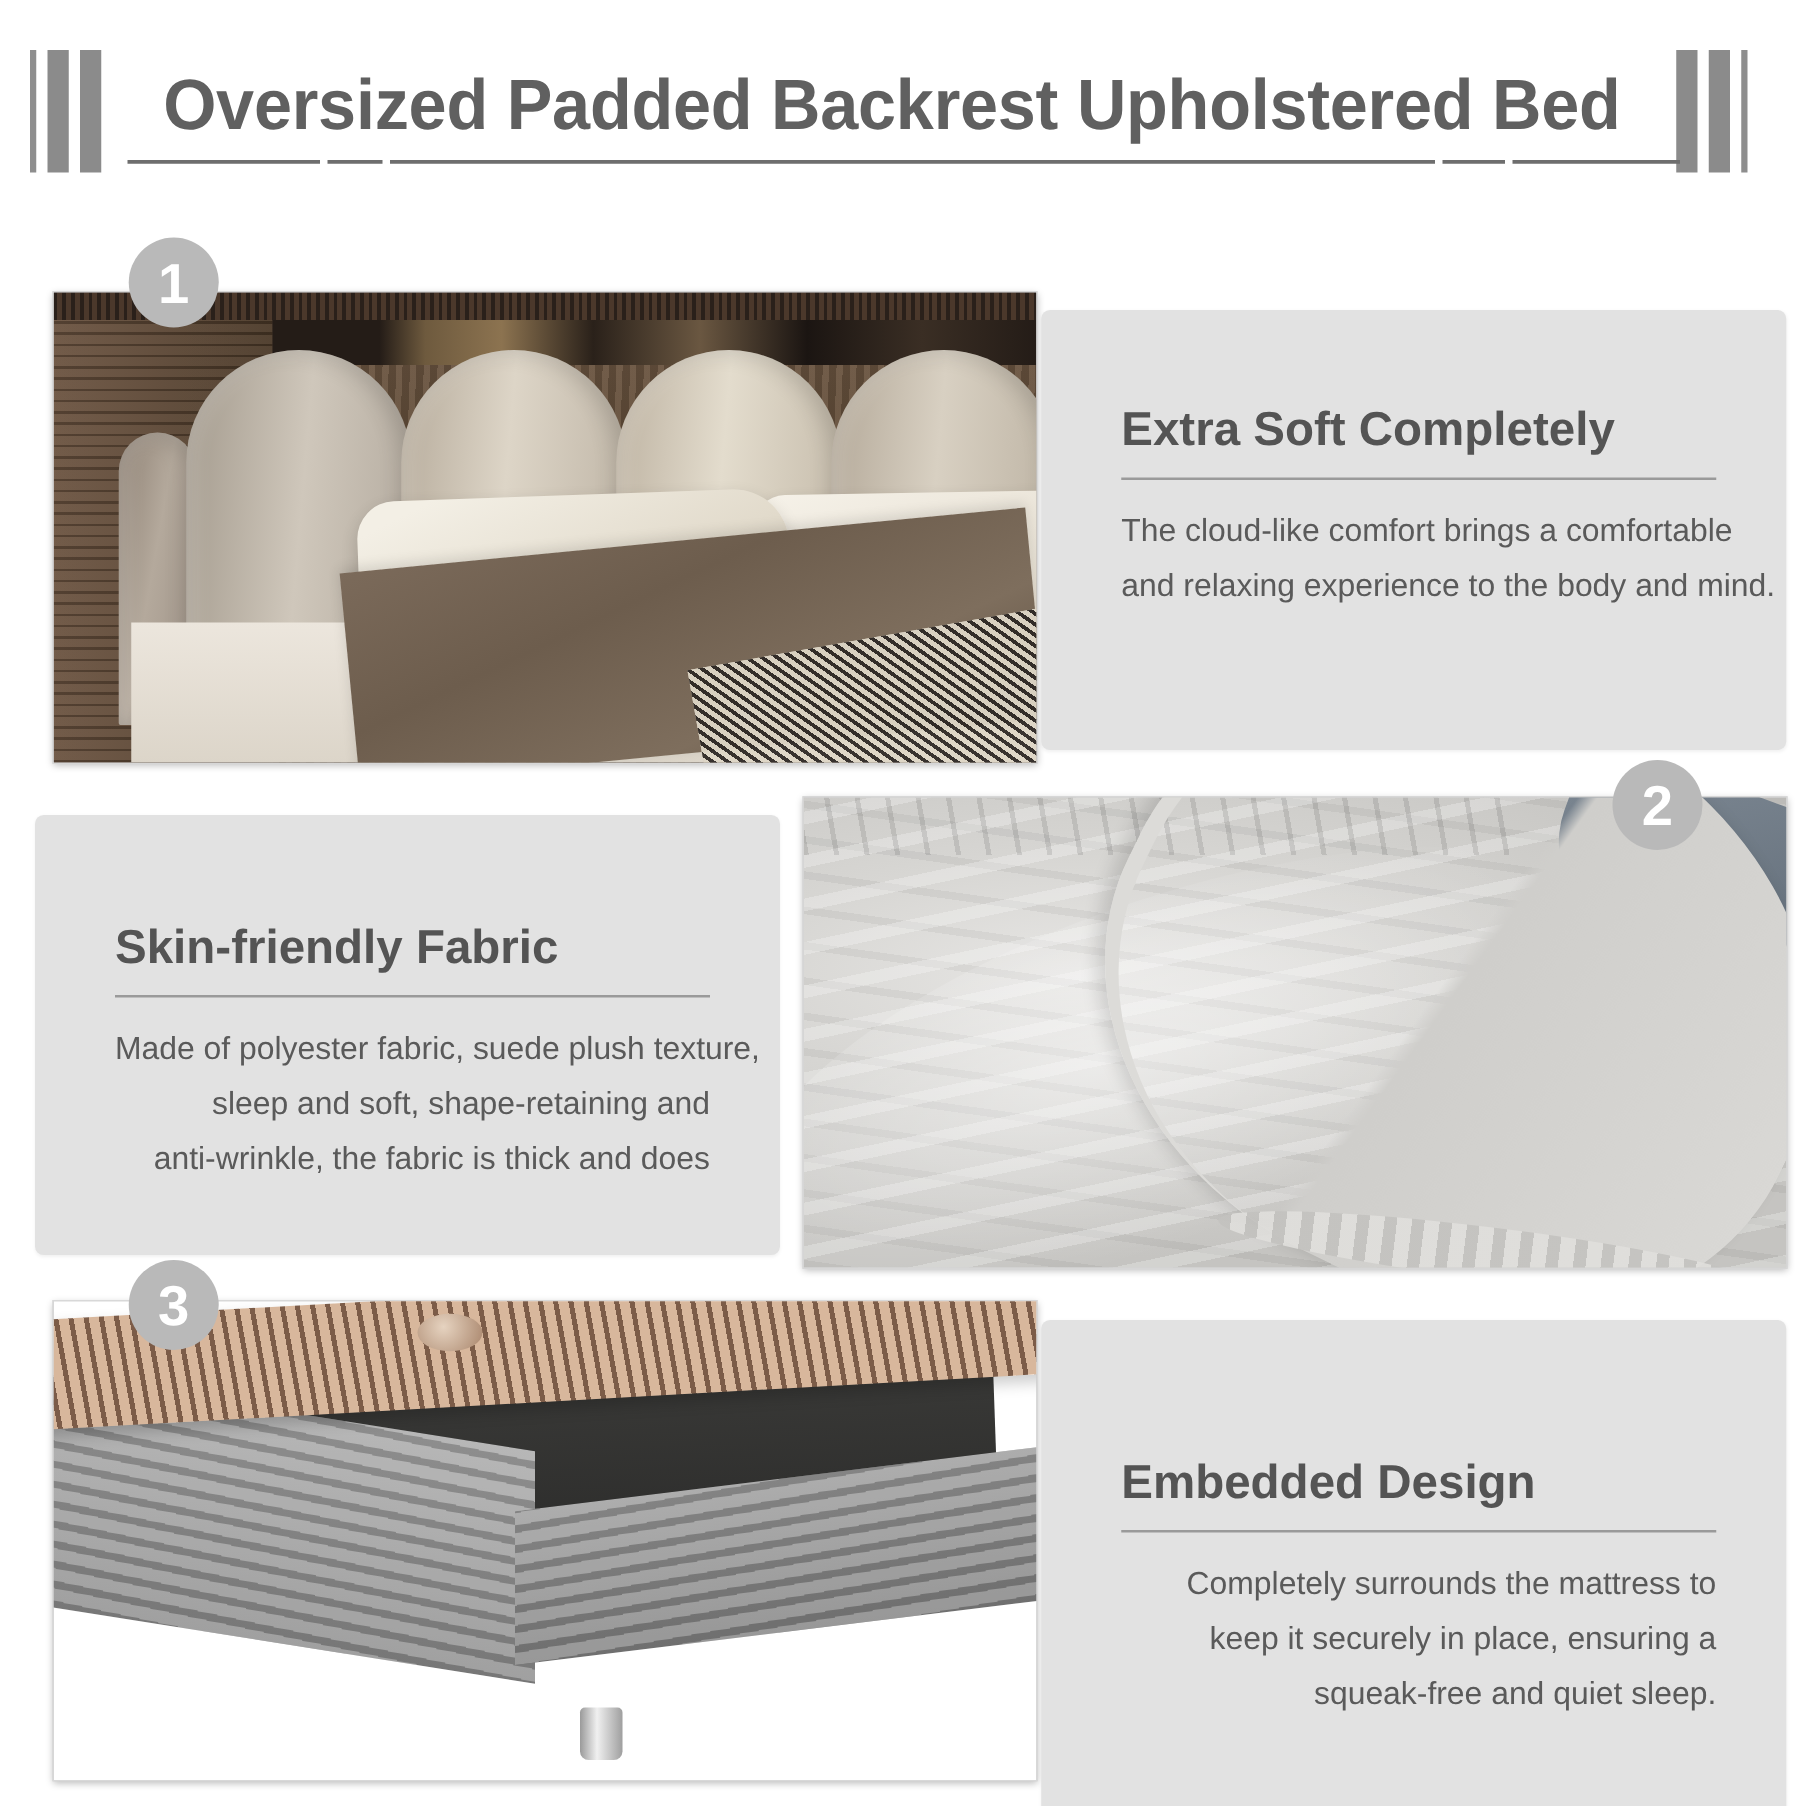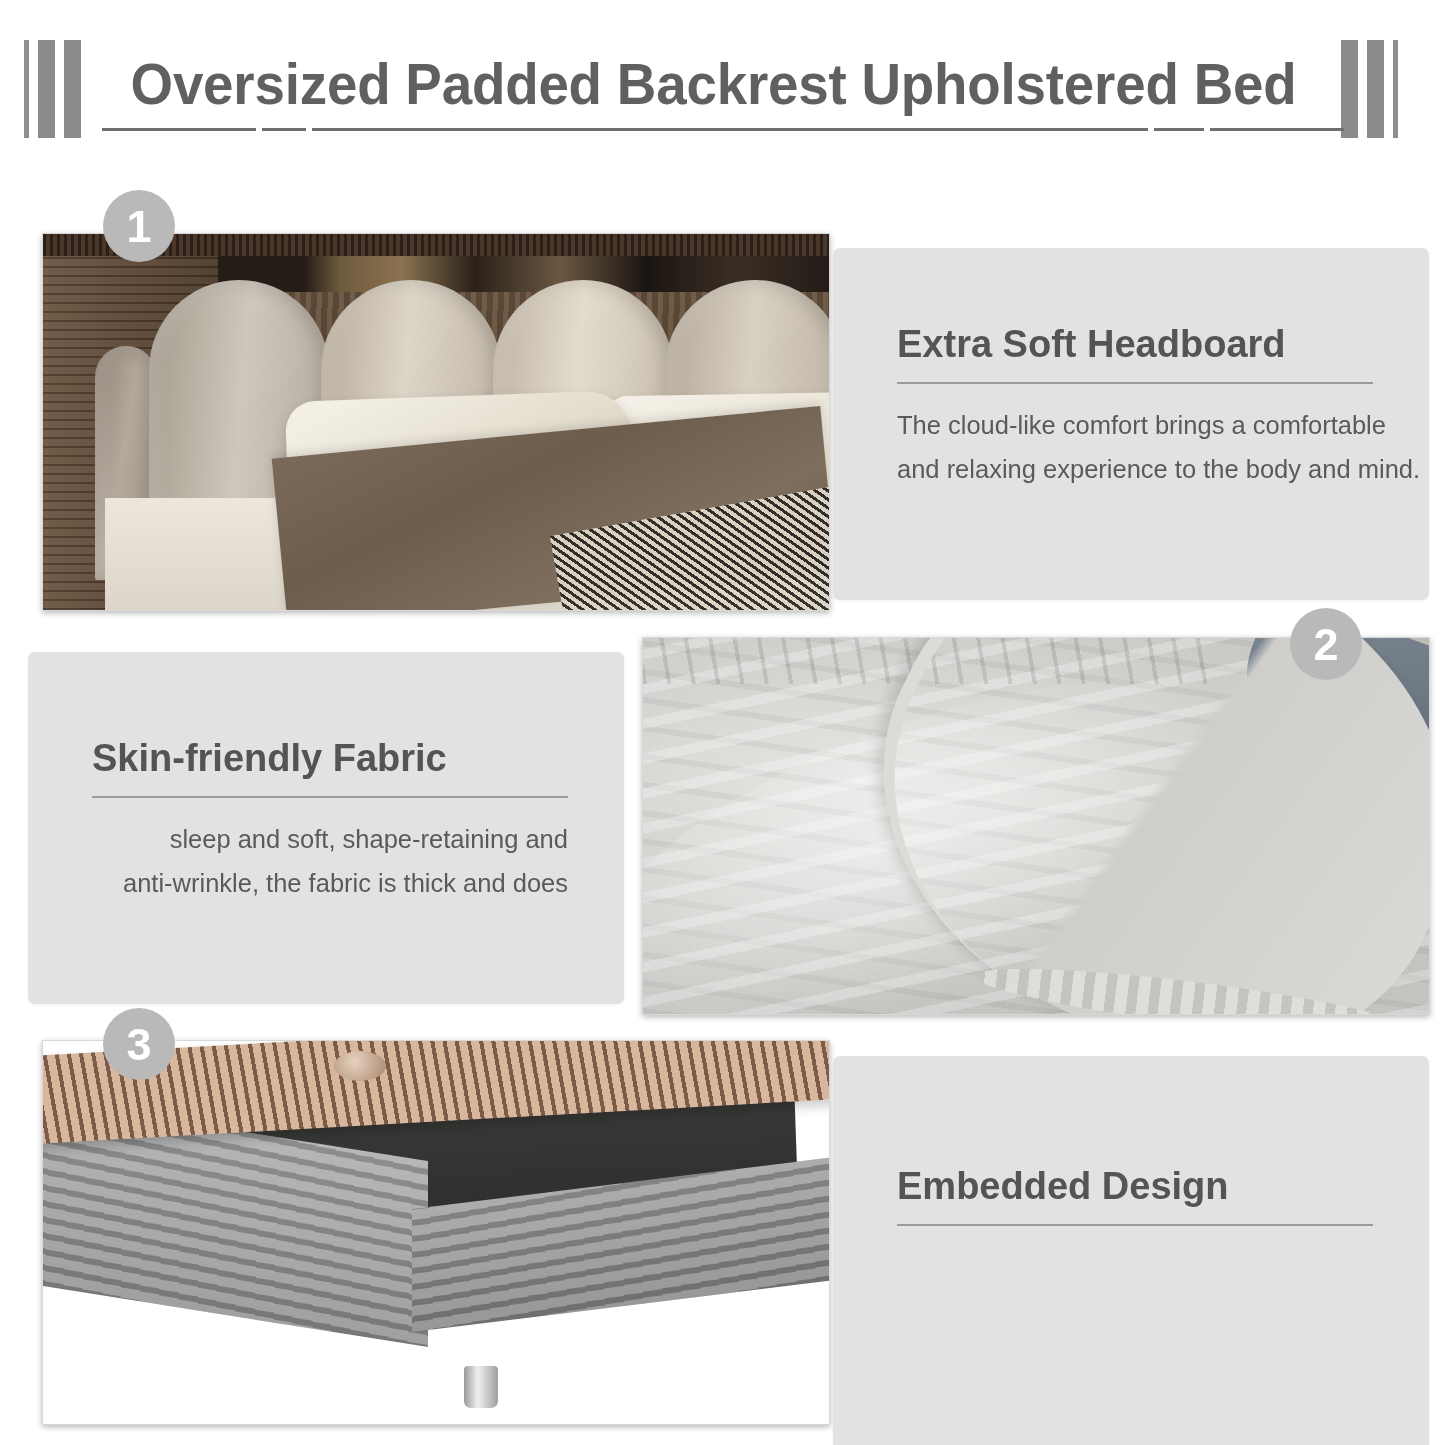--- a/index.html
+++ b/index.html
@@ -342,21 +342,21 @@
     </div>
     <div class="p1-sheet"></div>
     <div class="p1-pillow-b"></div>
     <div class="p1-pillow-a"></div>
     <div class="p1-throw"></div>
     <div class="p1-plaid"></div>
   </div>
 
   <div class="panel" style="left:833px; top:248px; width:596px; height:352px;">
     <div class="panel-inner" style="top:76px;">
-      <div class="panel-title">Extra Soft Headboard</div>
+      <div class="panel-title">Extra Soft Completely</div>
       <div class="panel-rule"></div>
       <div class="panel-body">
         <div>The cloud-like comfort brings a comfortable</div>
         <div>and relaxing experience to the body and mind.</div>
       </div>
     </div>
   </div>
 </div>
 
 <div class="section">
@@ -373,20 +373,21 @@
     <div class="p2-blue"></div>
     <div class="p2-seam"></div>
     <div class="p2-nubs"></div>
   </div>
 
   <div class="panel" style="left:28px; top:652px; width:596px; height:352px;">
     <div class="panel-inner" style="top:86px;">
       <div class="panel-title">Skin-friendly Fabric</div>
       <div class="panel-rule"></div>
       <div class="panel-body">
+        <div>Made of polyester fabric, suede plush texture,</div>
         <div>sleep and soft, shape-retaining and</div>
         <div>anti-wrinkle, the fabric is thick and does</div>
       </div>
     </div>
   </div>
 </div>
 
 <div class="section">
 
   <div class="badge" style="left:103px; top:1008px;">
@@ -400,15 +401,20 @@
     <div class="p3-railR"></div>
     <div class="p3-slats"></div>
     <div class="p3-knob"></div>
     <div class="p3-leg"></div>
   </div>
 
   <div class="panel" style="left:833px; top:1056px; width:596px; height:427px;">
     <div class="panel-inner" style="top:110px;">
       <div class="panel-title">Embedded Design</div>
       <div class="panel-rule"></div>
+      <div class="panel-body">
+        <div>Completely surrounds the mattress to</div>
+        <div>keep it securely in place, ensuring a</div>
+        <div>squeak-free and quiet sleep.</div>
+      </div>
     </div>
   </div>
 </div>
 
 </body></html>

